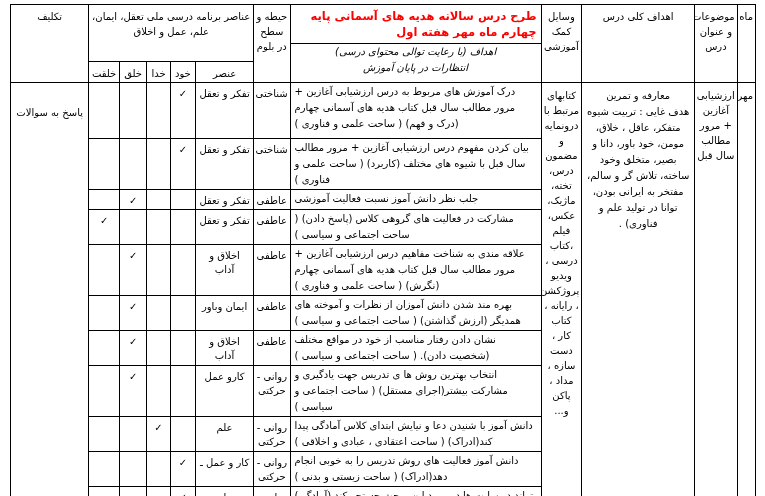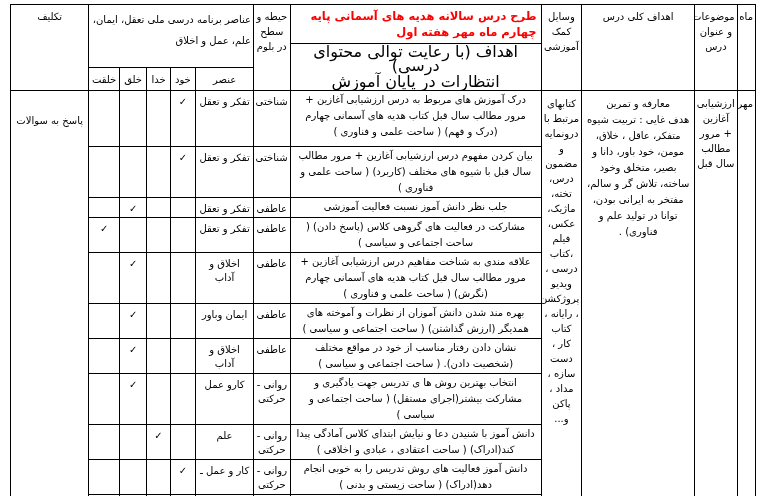--- a/index.html
+++ b/index.html
@@ -7,29 +7,29 @@
   .page{width:765px;height:496px;box-sizing:border-box;padding:4px 9px;overflow:hidden;background:#fff;}
   table{border-collapse:collapse;table-layout:fixed;width:746px;}
   th,td{border:1px solid #000;vertical-align:top;padding:1px 2px;font-weight:normal;
         font-size:10px;line-height:15px;text-align:center;overflow:hidden;}
   thead tr.h1{height:57px;}
   thead tr.h2{height:16px;}
   th{vertical-align:top;padding-top:4px;margin-left:8px;}
   .main-head{padding:0;vertical-align:top;}
   .red-title{color:#ff0000;font-weight:bold;font-size:11.5px;line-height:16px;
              border-bottom:1px solid #000;padding:3px 4px 3px;text-align:right;}
-  .main-sub{font-size:16px;line-height:14px;padding:1px 2px;}
-  .c-main{text-align:center;line-height:16px;padding:1px 4px;}
+  .main-sub{font-size:10px;line-height:14px;padding:1px 2px;font-style:italic;}
+  .c-main{text-align:left;line-height:16px;padding:1px 4px;}
   .c-bloom{line-height:14px;padding-top:4px;}
   .c-elem{line-height:14px;padding-top:4px;margin-left:12px;}
   .c-chk{font-size:10px;padding-top:3px;}
   .merged{padding-top:5px;line-height:15px;}
   .goals-cell{padding-top:5px;line-height:16px;}
   .hw-cell{padding-top:22px;line-height:15px;}
-  .elements-group{line-height:21px;text-align:right;}
+  .elements-group{line-height:15px;}
   
   tbody tr:nth-child(1){height:56px;}
   tbody tr:nth-child(2){height:33px;}
   tbody tr:nth-child(3){height:20px;}
   tbody tr:nth-child(4){height:33px;}
   tbody tr:nth-child(5){height:48px;}
   tbody tr:nth-child(6){height:32px;}
   tbody tr:nth-child(7){height:32px;}
   tbody tr:nth-child(8){height:33px;}
   tbody tr:nth-child(9){height:33px;}

